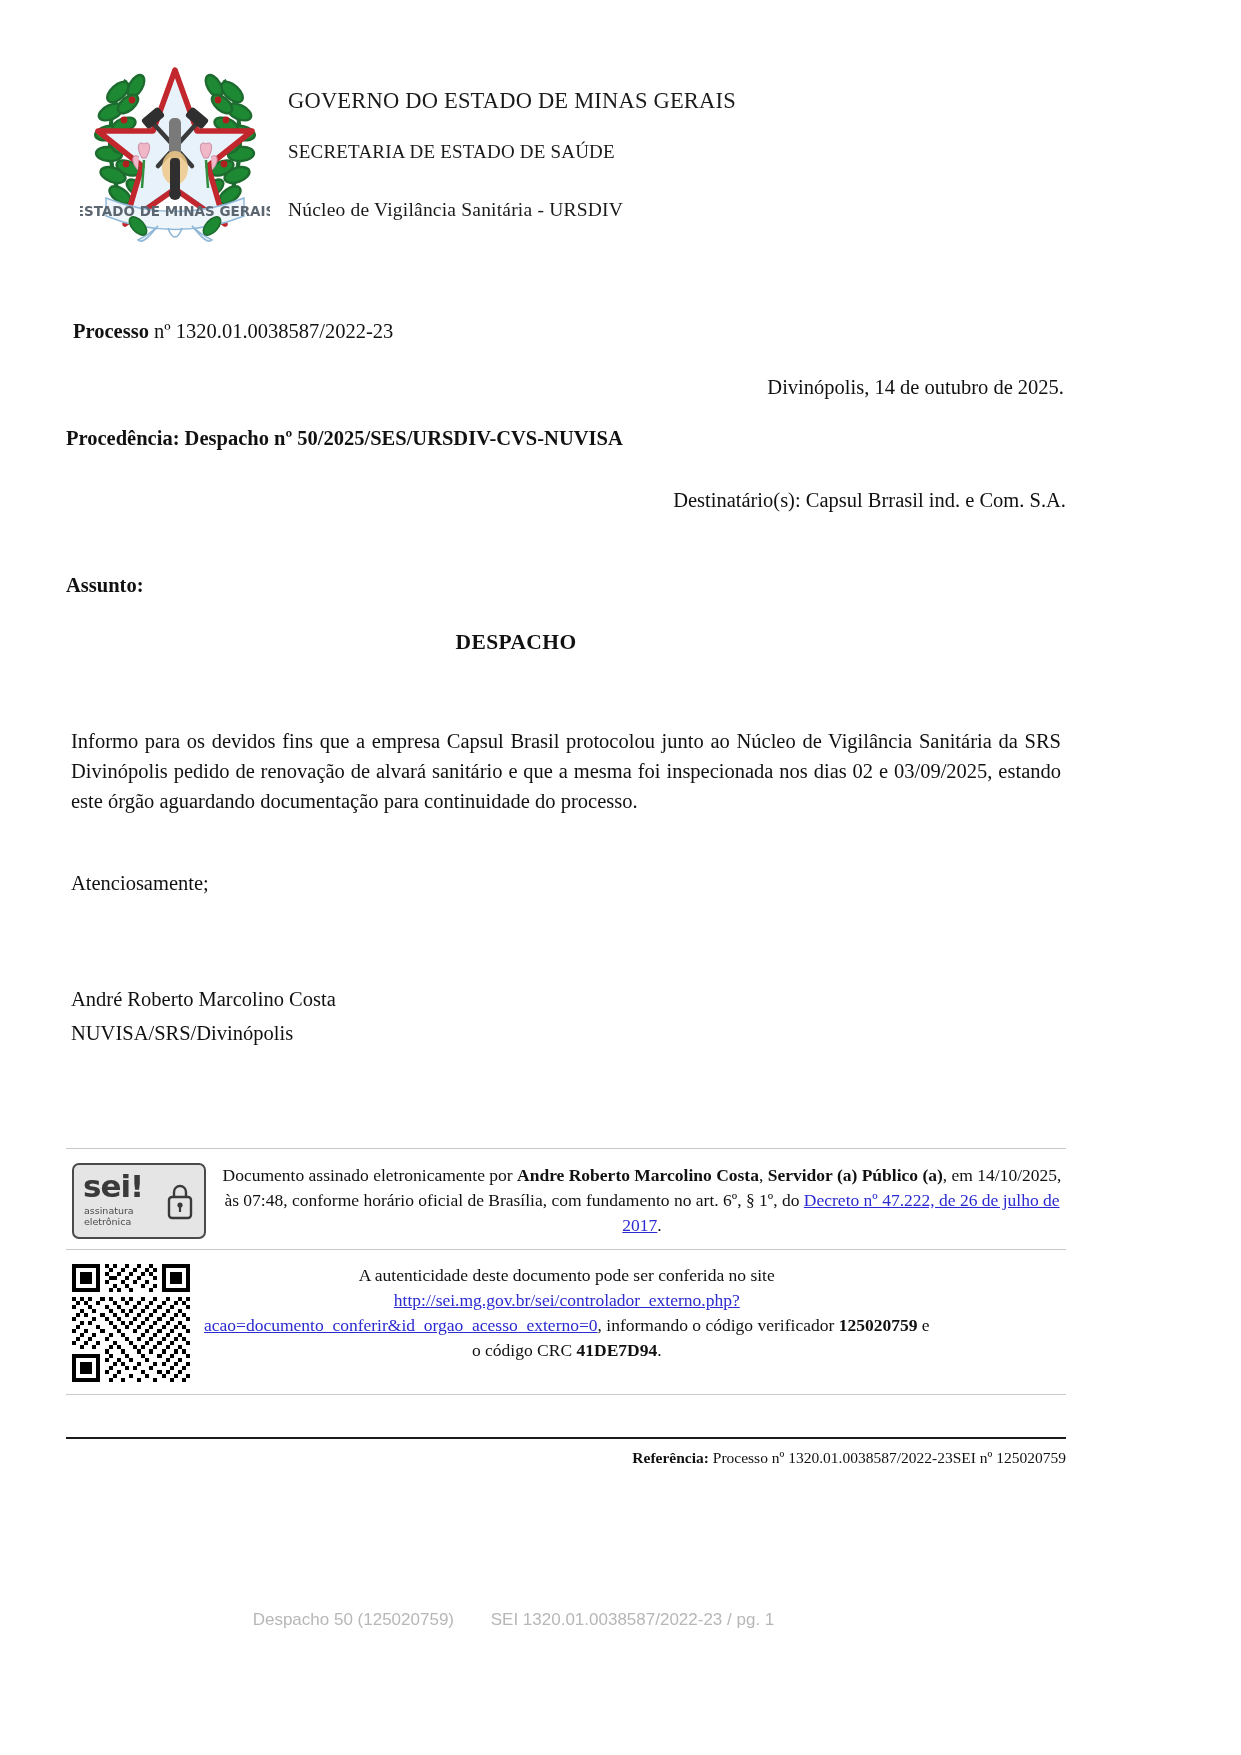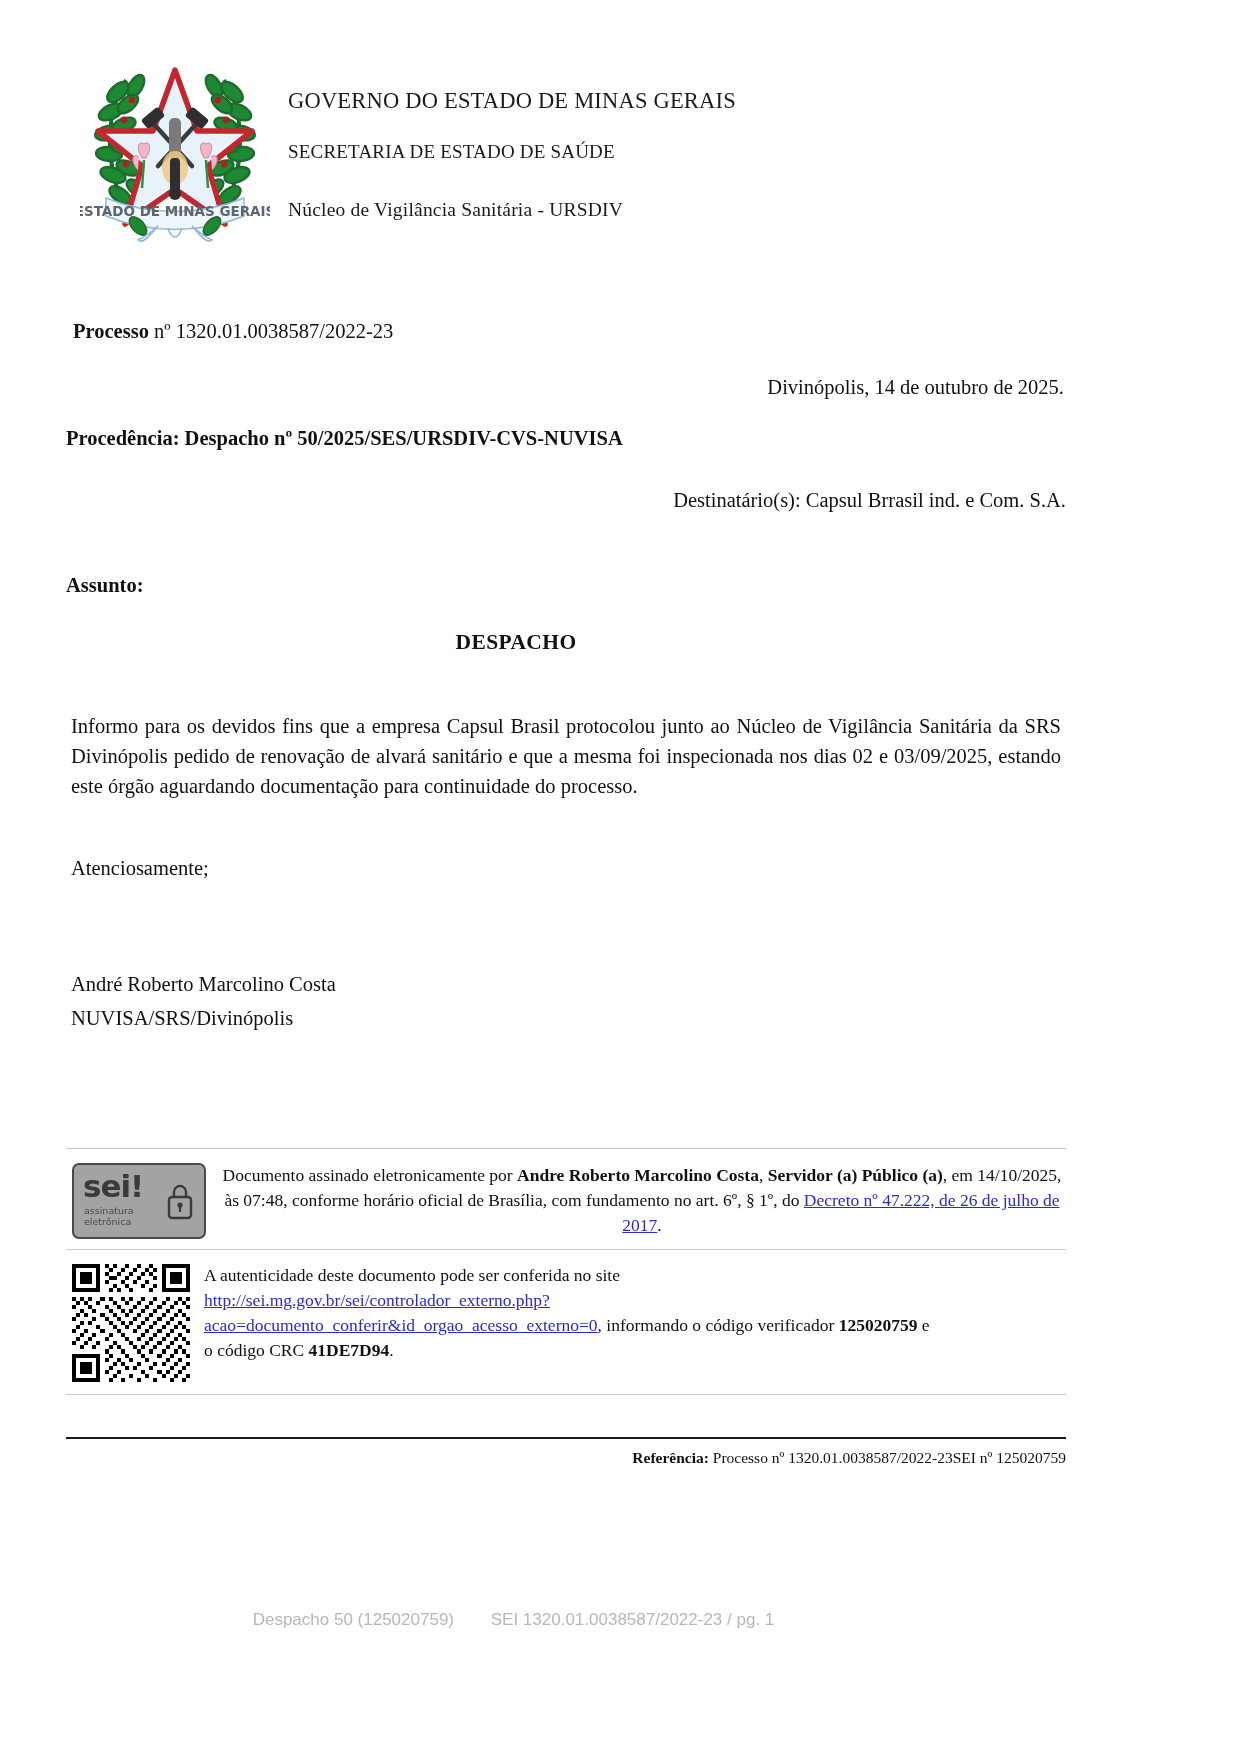--- a/index.html
+++ b/index.html
@@ -106,21 +106,21 @@
     text-align: center;
     margin-top: 33px;
     letter-spacing: 0.4px;
     padding-right: 100px;
   }
 
   .paragraph {
     font-size: 20.5px;
     line-height: 1.47;
     text-align: justify;
-    margin-top: 56px;
+    margin-top: 71px;
     margin-left: 5px;
     width: 990px;
   }
 
   .closing {
     font-size: 20.5px;
     margin-top: 56px;
     margin-left: 5px;
   }
 
@@ -151,21 +151,21 @@
   }
   .sei-stamp {
     flex: 0 0 130px;
     width: 130px;
     height: 72px;
     border: 2px solid #4a4a4a;
     border-radius: 7px;
     position: relative;
     margin-left: 6px;
     margin-top: 2px;
-    background: #a3a3a3;
+    background: #e5e5e5;
     overflow: hidden;
   }
   .sei-word {
     position: absolute;
     left: 9px;
     top: 6px;
     font-family: "DejaVu Sans", sans-serif;
     font-weight: bold;
     font-size: 31px;
     color: #3a3a3a;
@@ -198,20 +198,21 @@
   }
   .lnk {
     color: #2a2ad0;
     text-decoration: underline;
   }
 
   .qr-row {
     display: flex;
     align-items: flex-start;
     padding: 12px 0 12px 0;
+    text-align: center;
   }
   .qr-wrap {
     flex: 0 0 118px;
     width: 118px;
     height: 118px;
     margin-left: 6px;
     margin-top: 2px;
   }
   .qr-text {
     margin-left: 14px;

